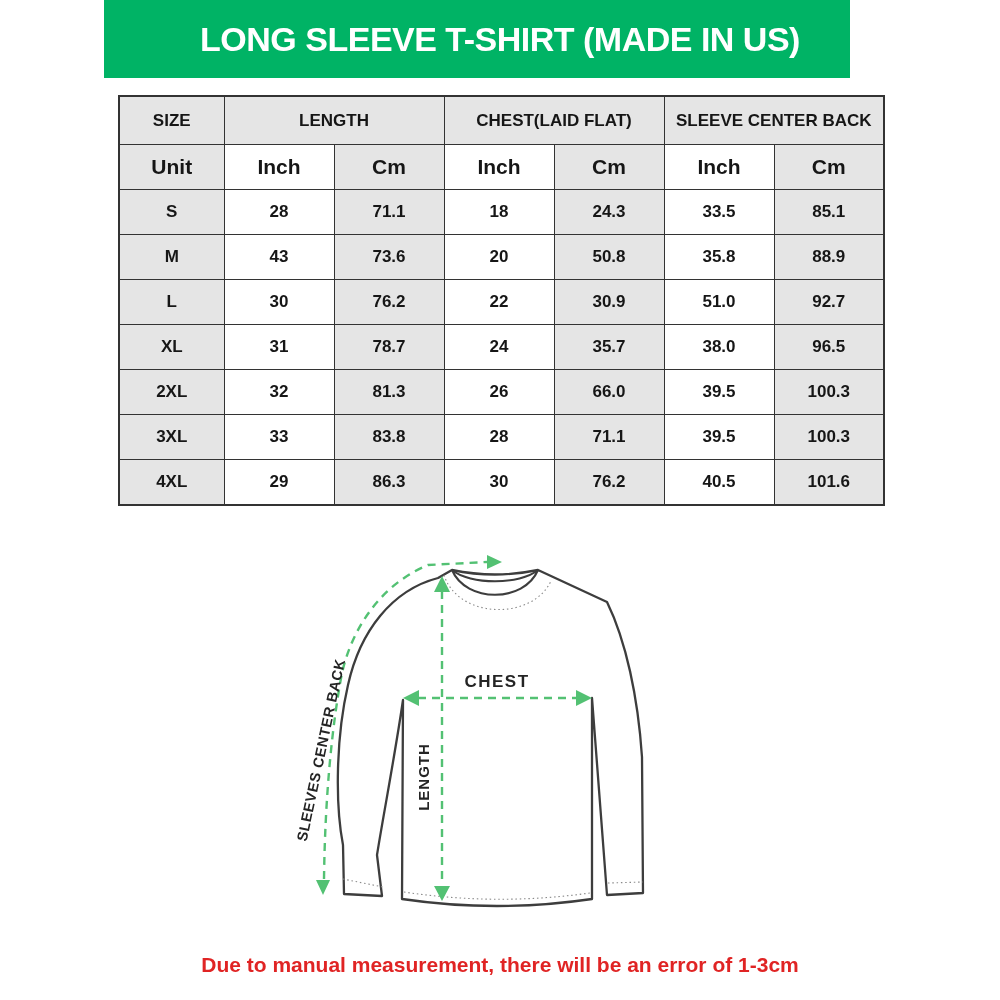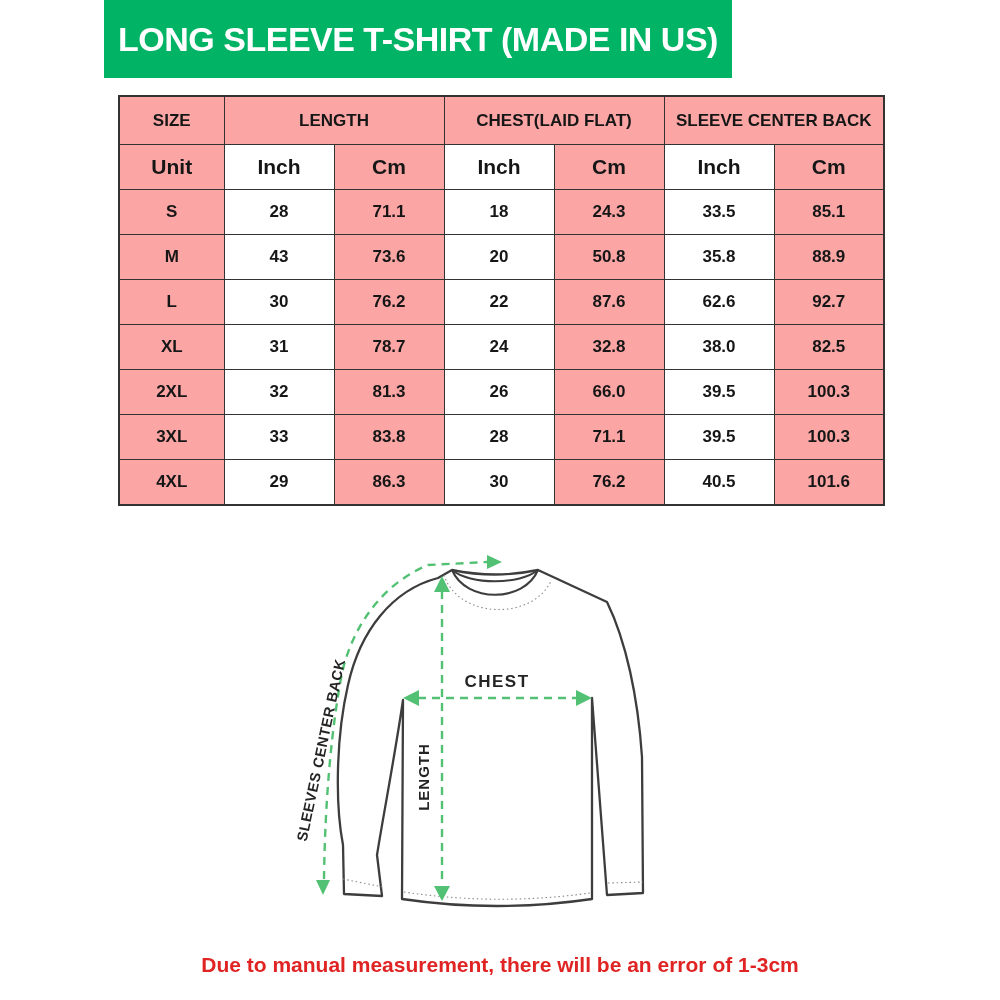--- a/index.html
+++ b/index.html
@@ -2,41 +2,41 @@
 <html><head>
 <meta charset="utf-8">
 <style>
   html,body { margin:0; padding:0; background:#ffffff; }
   .page {
     position:relative; width:1000px; height:1000px; background:#ffffff;
     font-family:"Liberation Sans", sans-serif; overflow:hidden;
   }
   
   .banner {
-    position:absolute; left:104px; top:0; width:628px; height:78px;
-    background:#00b365; display:flex; align-items:center; justify-content:center;
+    position:absolute; left:104px; top:0; width:700px; height:78px;
+    background:#00b365; display:flex; align-items:center; justify-content:center;padding-left:46px;
   }
   .banner h1 {
     margin:0; color:#ffffff; font-size:34px; font-weight:bold;
     letter-spacing:-0.5px; white-space:nowrap;
   }
   
   table.size-table {
     position:absolute; left:118px; top:95px;
     border-collapse:collapse; table-layout:fixed;
     border:2.5px solid #333333;
   }
   .size-table th, .size-table td {
     border:1.6px solid #333333; text-align:center; vertical-align:middle;
     font-weight:bold; color:#161616; padding:0;
   }
   .size-table thead tr.grp th { height:47px; font-size:17px; }
   .size-table thead tr.unit th { height:44px; font-size:21px; }
   .size-table tbody th, .size-table tbody td { height:44px; font-size:17px; }
-  .size-table .g { background:#fca5a5; }
+  .size-table .g { background:#e5e5e5; }
   .size-table .w { background:#ffffff; }
   .size-table col.c-size { width:105px; }
   .size-table col.c-val  { width:110px; }
   
   .figure-wrap { position:absolute; left:280px; top:545px; width:440px; height:395px;text-decoration:underline; }
   .figure-wrap svg { display:block; width:100%; height:100%; }
   .svg-label { font-family:"Liberation Sans", sans-serif; font-weight:bold; fill:#242424; }
   
   .note {
     position:absolute; left:0; top:953px; width:1000px; margin:0;
@@ -96,32 +96,32 @@
         <td class="w">20</td>
         <td class="g">50.8</td>
         <td class="w">35.8</td>
         <td class="g">88.9</td>
       </tr>
       <tr>
         <th class="g">L</th>
         <td class="w">30</td>
         <td class="g">76.2</td>
         <td class="w">22</td>
-        <td class="g">87.6</td>
-        <td class="w">62.6</td>
+        <td class="g">30.9</td>
+        <td class="w">51.0</td>
         <td class="g">92.7</td>
       </tr>
       <tr>
         <th class="g">XL</th>
         <td class="w">31</td>
         <td class="g">78.7</td>
         <td class="w">24</td>
-        <td class="g">32.8</td>
+        <td class="g">35.7</td>
         <td class="w">38.0</td>
-        <td class="g">82.5</td>
+        <td class="g">96.5</td>
       </tr>
       <tr>
         <th class="g">2XL</th>
         <td class="w">32</td>
         <td class="g">81.3</td>
         <td class="w">26</td>
         <td class="g">66.0</td>
         <td class="w">39.5</td>
         <td class="g">100.3</td>
       </tr>

